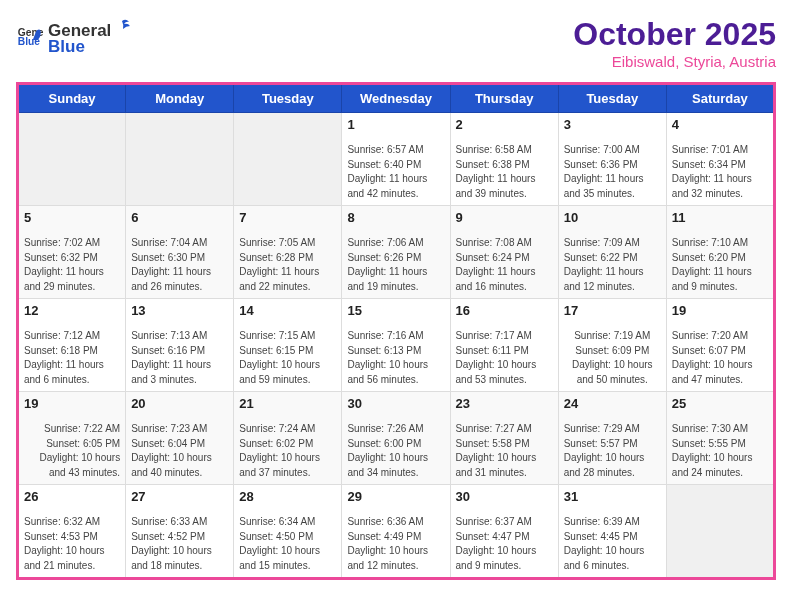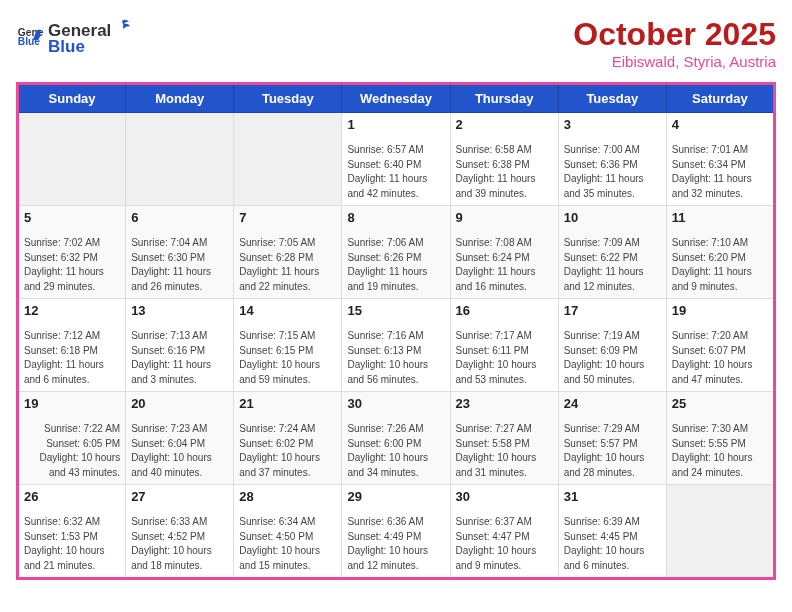--- a/index.html
+++ b/index.html
@@ -24,21 +24,21 @@
     .logo-icon {
       width: 28px;
       height: 28px;
     }
     .title-block {
       text-align: right;
     }
     .month-title {
       font-size: 32px;
       font-weight: bold;
-      color: #b91c1c;
+      color: #4c1d95;
     }
     .location-title {
       font-size: 15px;
       color: #ec4899;
     }
     .calendar {
       width: 100%;
       border-collapse: collapse;
       border: 3px solid #ec4899;
     }
@@ -217,21 +217,21 @@
 Daylight: 10 hours and 56 minutes.</div>
         </td>
         <td>
           <div class="day-number">16</div>
           <div class="day-info" style="white-space: pre-line;">Sunrise: 7:17 AM
 Sunset: 6:11 PM
 Daylight: 10 hours and 53 minutes.</div>
         </td>
         <td>
           <div class="day-number">17</div>
-          <div class="day-info" style="white-space: pre-line;">Sunrise: 7:19 AM
+          <div class="day-info" style="white-space: pre-line; text-align: center;">Sunrise: 7:19 AM
 Sunset: 6:09 PM
 Daylight: 10 hours and 50 minutes.</div>
         </td>
         <td>
           <div class="day-number">19</div>
           <div class="day-info" style="white-space: pre-line;">Sunrise: 7:20 AM
 Sunset: 6:07 PM
 Daylight: 10 hours and 47 minutes.</div>
         </td>
       </tr>
@@ -276,21 +276,21 @@
           <div class="day-number">25</div>
           <div class="day-info" style="white-space: pre-line;">Sunrise: 7:30 AM
 Sunset: 5:55 PM
 Daylight: 10 hours and 24 minutes.</div>
         </td>
       </tr>
       <tr>
         <td>
           <div class="day-number">26</div>
           <div class="day-info" style="white-space: pre-line;">Sunrise: 6:32 AM
-Sunset: 1:53 PM
+Sunset: 4:53 PM
 Daylight: 10 hours and 21 minutes.</div>
         </td>
         <td>
           <div class="day-number">27</div>
           <div class="day-info" style="white-space: pre-line;">Sunrise: 6:33 AM
 Sunset: 4:52 PM
 Daylight: 10 hours and 18 minutes.</div>
         </td>
         <td>
           <div class="day-number">28</div>

